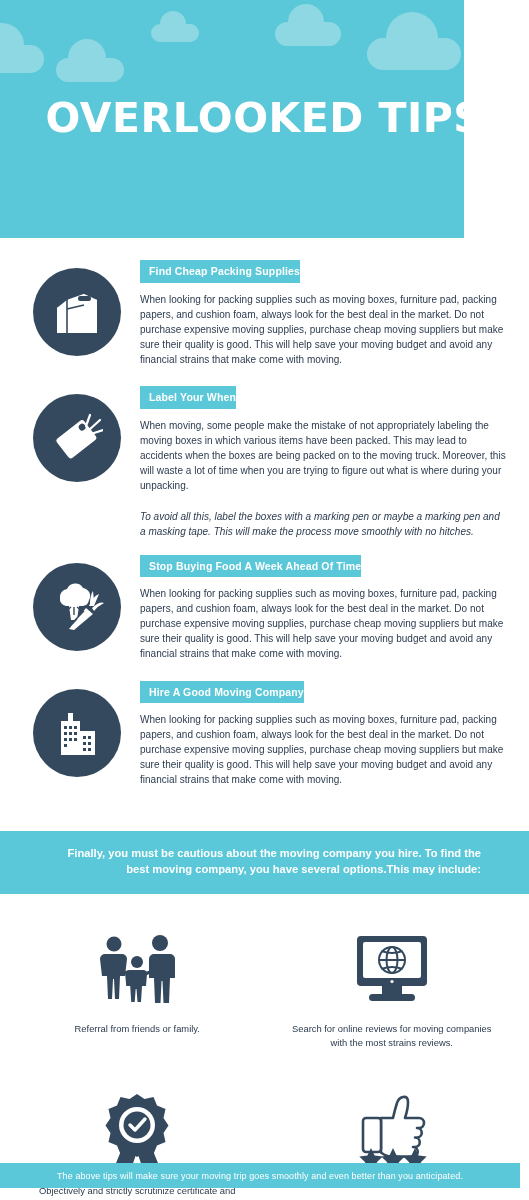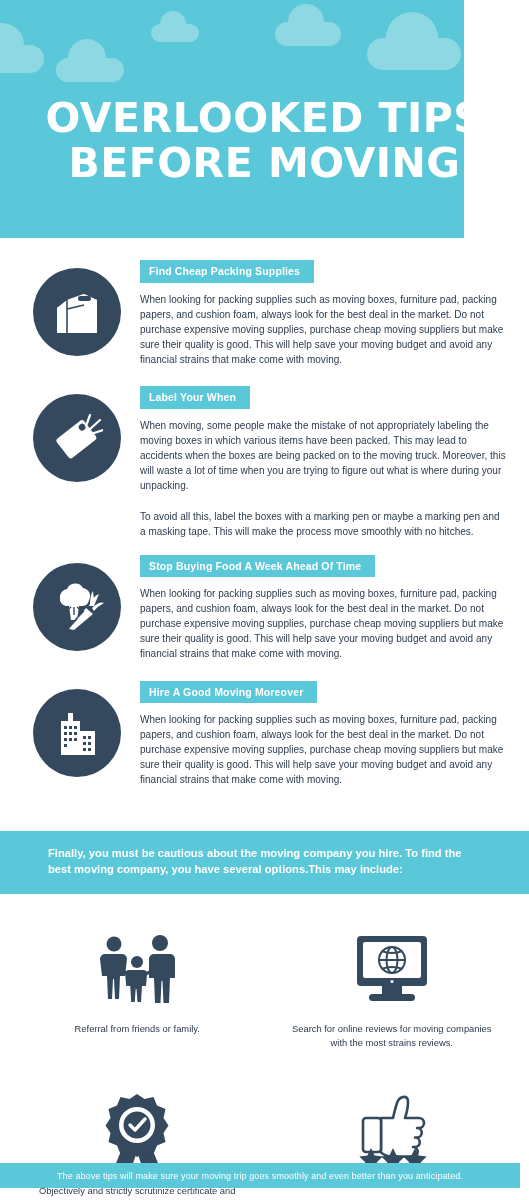--- a/index.html
+++ b/index.html
@@ -70,46 +70,46 @@
   }
   .tip-icon svg { display: block; }
 
   .tip-badge {
     display: inline-block;
     background: #5ac8d8;
     color: #ffffff;
     font-size: 10.5px;
     font-weight: bold;
     line-height: 1;
-    padding: 6px 14px 6px 9px;
+    padding: 6px 0 6px 9px;
     margin-bottom: 9px;
     letter-spacing: 0.15px;
   }
 
   .tip-body {
     color: #2b3b4e;
     font-size: 10px;
     line-height: 15px;
     letter-spacing: 0.02px;
   }
-  .tip-body p + p { margin-top: 16px; }
+  .tip-body p + p { margin-top: 16px; font-style: italic; }
 
   
   .tip-1 { min-height: 120px; }
   .tip-2 { min-height: 140px; }
   .tip-3 { min-height: 120px; margin-top: 16px; }
   .tip-4 { min-height: 118px; }
 
   
   .callout {
     margin-top: 18px;
     width: 529px;
     background: #5ac8d8;
     padding: 14px 48px 16px 48px;
-    text-align: left;
+    text-align: right;
   }
   .callout-text {
     color: #ffffff;
     font-size: 11.2px;
     line-height: 16.5px;
     font-weight: bold;
   }
 
   
   .options {
@@ -171,21 +171,20 @@
 
         <path d="M386 38 a26 26 0 0 1 52 0 h7 a16 16 0 0 1 0 32 h-62 a16 16 0 0 1 0 -32 z"></path>
 
         <path d="M478 36 a17 17 0 0 1 34 0 h6 a11 11 0 0 1 0 22 h-42 a11 11 0 0 1 0 -22 z"></path>
       </g>
     </svg>
 
     <div class="header-title-wrap">
       <div class="header-title">
         <span>OVERLOOKED TIPS</span>
-        <span class="line2">BEFORE MOVING</span>
       </div>
     </div>
   </div>
 
   <div class="tips">
 
     <div class="tip tip-1">
       <div class="tip-icon">
         <svg width="46" height="50" viewBox="0 0 46 50">
           <g fill="#ffffff">
@@ -277,21 +276,21 @@
             <rect x="11" y="35" width="3" height="3"></rect>
             <rect x="30" y="27" width="3" height="3"></rect>
               <rect x="35" y="27" width="3" height="3"></rect>
             <rect x="30" y="33" width="3" height="3"></rect>
               <rect x="35" y="33" width="3" height="3"></rect>
             <rect x="30" y="39" width="3" height="3"></rect>
               <rect x="35" y="39" width="3" height="3"></rect>
           </g>
         </svg>
       </div>
-      <div class="tip-badge">Hire A Good Moving Moreover</div>
+      <div class="tip-badge">Hire A Good Moving Company</div>
       <div class="tip-body">
         <p>When looking for packing supplies such as moving boxes, furniture pad, packing papers, and cushion foam, always look for the best deal in the market. Do not purchase expensive moving supplies, purchase cheap moving suppliers but make sure their quality is good. This will help save your moving budget and avoid any financial strains that make come with moving.</p>
       </div>
     </div>
   </div>
 
   <div class="callout">
     <div class="callout-text">Finally, you must be cautious about the moving company you hire. To find the best moving company, you have several options.This may include:</div>
   </div>
 

